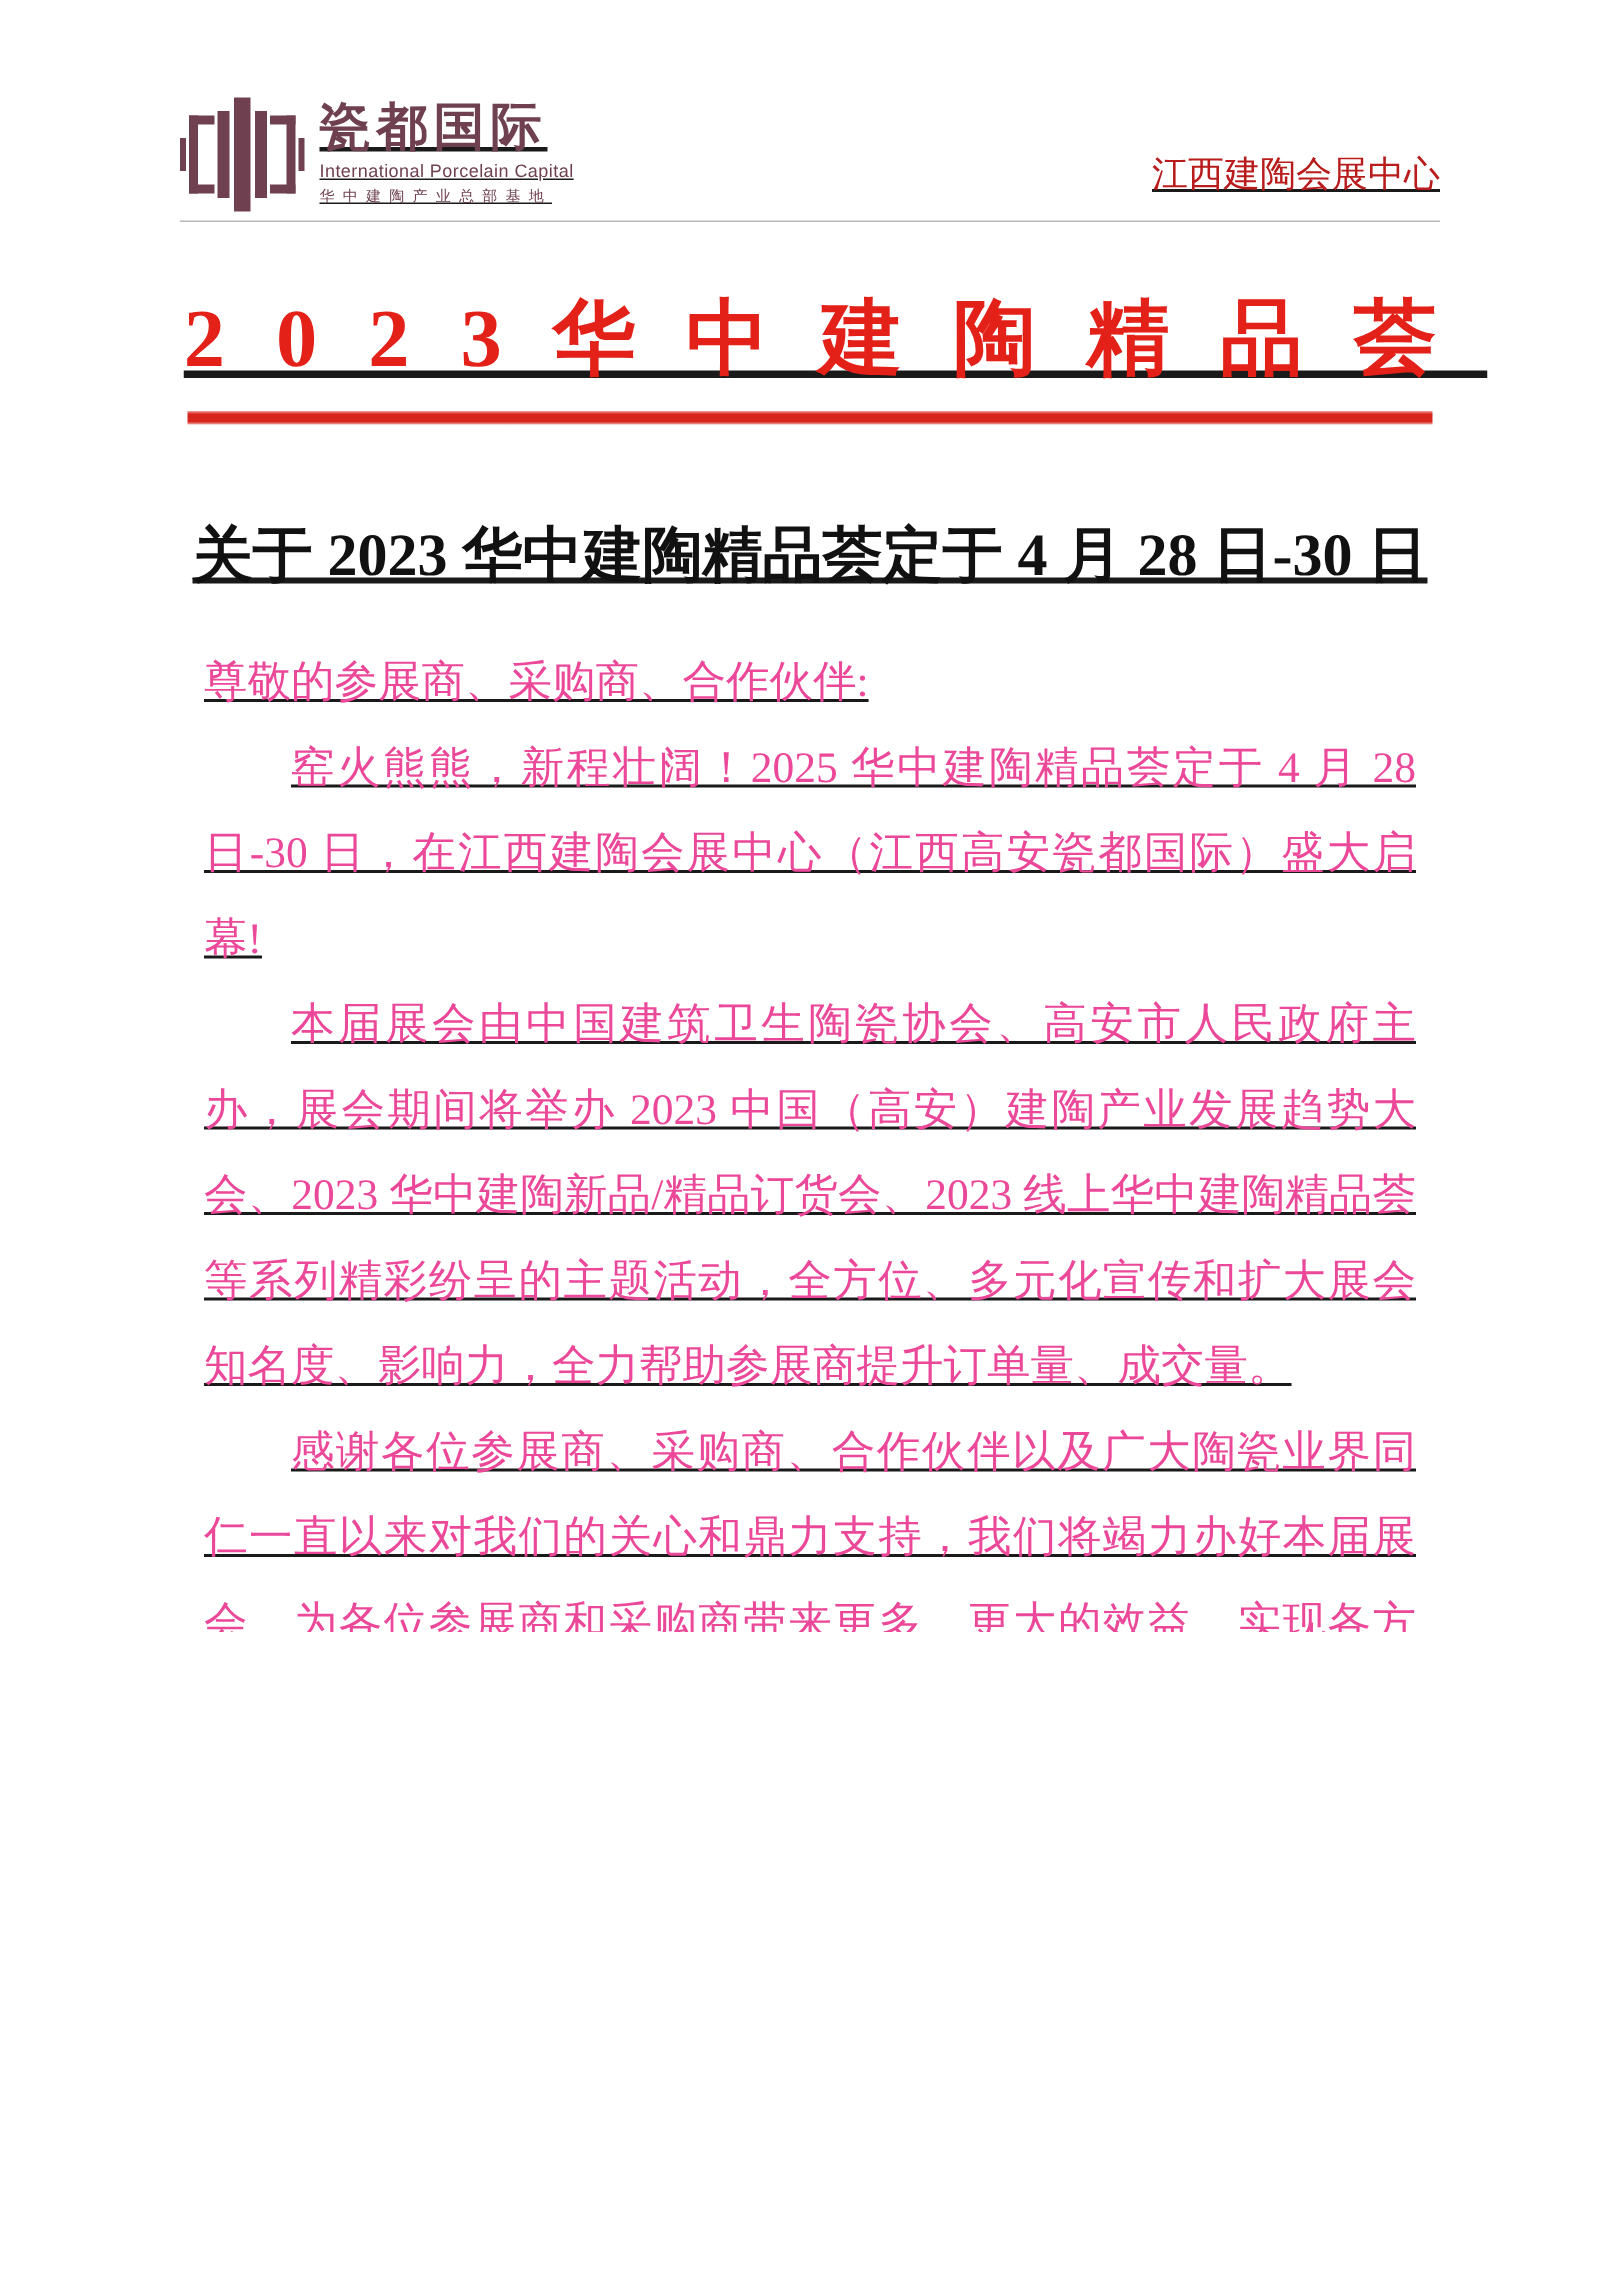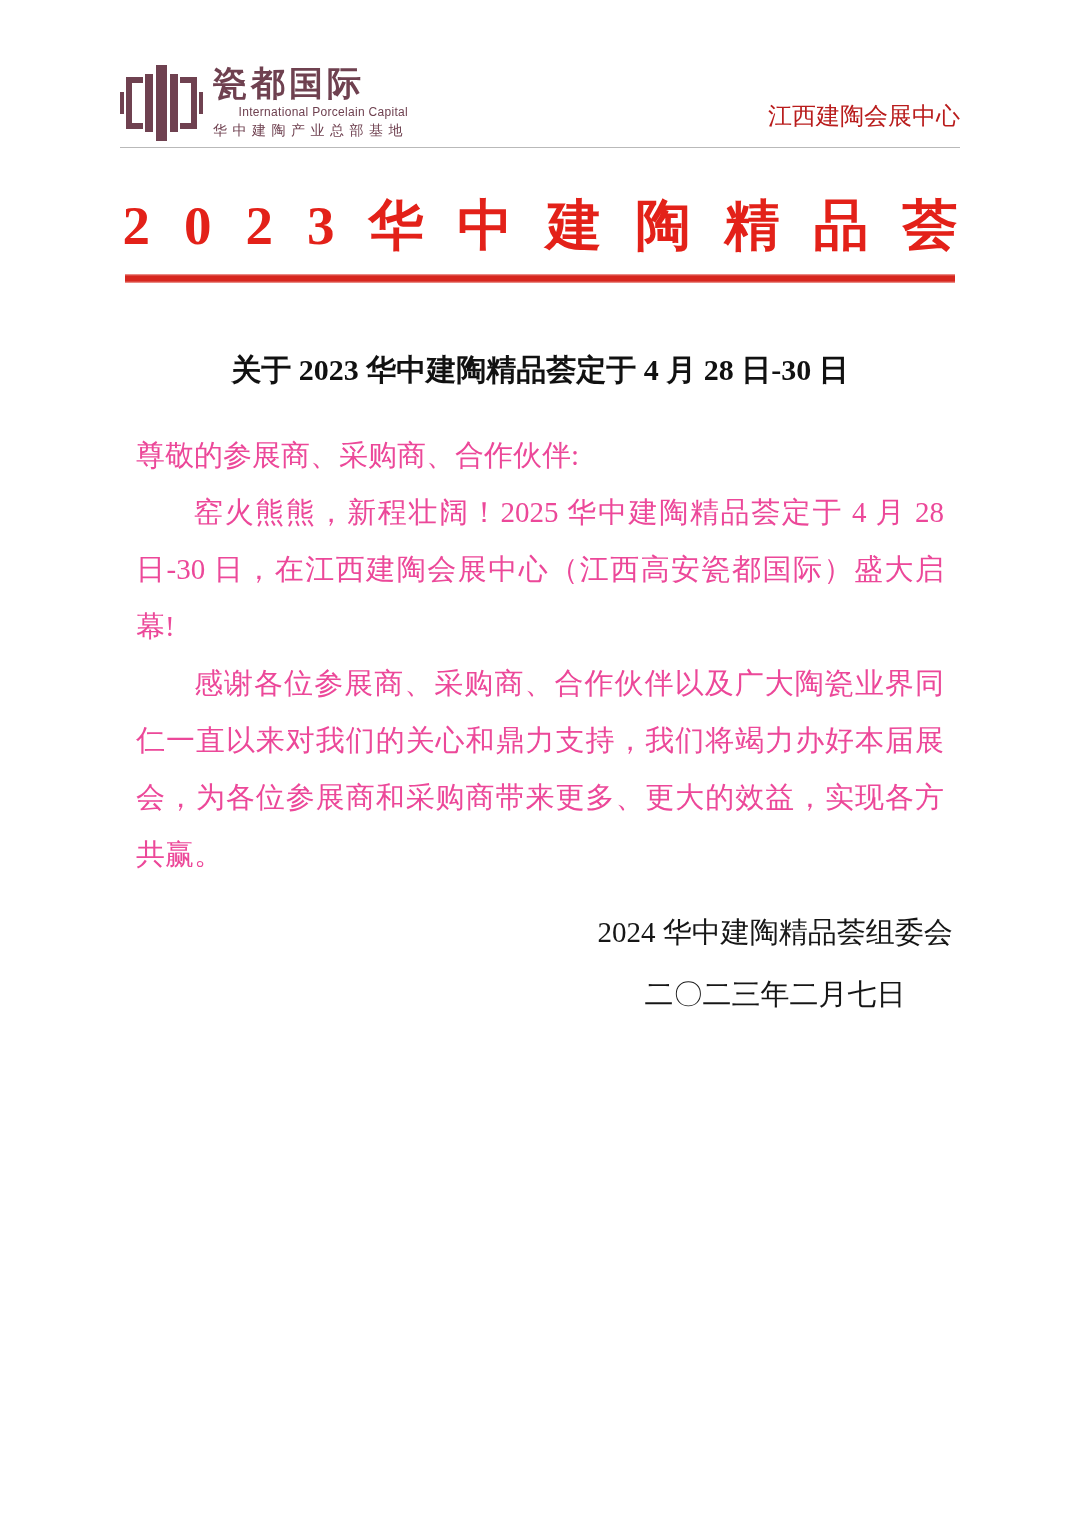--- a/index.html
+++ b/index.html
@@ -1,20 +1,21 @@
 <!DOCTYPE html>
 <html><head>
 <meta charset="utf-8">
 <style>
   * { margin:0; padding:0; box-sizing:border-box; }
   html,body { background:#ffffff; }
   .page {
     position:relative; width:1080px; height:1088px; margin:0 auto;
     background:#ffffff; color:#1a1a1a; overflow:hidden;
     font-family:"Liberation Serif","DejaVu Serif",serif;
+    text-decoration:underline;
   }
 
   
   .header {
     display:flex; justify-content:space-between; align-items:flex-start;
     margin:0 120px; padding-top:64px; padding-bottom:5px;
     border-bottom:1px solid #b9b9b9;
   }
   .logo { display:flex; align-items:center; gap:10px; }
   .mark { display:flex; align-items:center; height:78px; }
@@ -32,38 +33,38 @@
   .logo-name {
     font-family:"Liberation Sans","DejaVu Sans",sans-serif;
     font-size:34px; font-weight:bold; color:#6f4150; letter-spacing:4px; line-height:1.05;
   }
   .logo-en {
     font-family:"Liberation Sans","DejaVu Sans",sans-serif;
     font-size:12px; color:#6f4150; margin-top:3px; letter-spacing:0.3px;text-align:right;
   }
   .logo-sub {
     font-family:"Liberation Sans","DejaVu Sans",sans-serif;
-    font-size:14px; color:#6f4150; margin-top:3px; letter-spacing:5.5px; white-space:nowrap;text-align:right;
+    font-size:10px; color:#6f4150; margin-top:3px; letter-spacing:5.5px; white-space:nowrap;
   }
   .header-right { font-size:24px; color:#b91c1c; align-self:flex-end; margin-bottom:10px; }
 
   
   .banner-title {
     margin-top:46px; text-align:center; color:#e32119;
     font-size:55px; font-weight:bold; line-height:1.15;
     letter-spacing:34px; padding-left:34px; white-space:nowrap;
   }
   .banner-rule {
     height:9px; margin:17px 125px 0;
     background:linear-gradient(180deg,#f0a9a4 0,#d7261e 2px,#d7261e 7px,#f0a9a4 9px);
   }
 
   
   .notice-title { margin-top:54px; text-align:center; font-weight:bold;
-                  font-size:30px; line-height:66px; color:#111; }
+                  font-size:40px; line-height:66px; color:#111; }
 
   
   .letter-body { margin:24px 136px 0; font-size:29px; line-height:57px;
                  text-align:justify; color:#ec4899; }
   .letter-body p { margin:0; }
   .letter-body p.indent { text-indent:2em; }
 
   
   .signature { width:430px; margin:18px 90px 0 auto; text-align:center;
                font-size:29px; line-height:62px; color:#161616; }
@@ -100,20 +101,21 @@
   <div class="banner-title">2023华中建陶精品荟</div>
   <div class="banner-rule"></div>
 
   <div class="notice-title">
     <div>关于 2023 华中建陶精品荟定于 4 月 28 日-30 日</div>
   </div>
 
   <div class="letter-body">
     <p>尊敬的参展商、采购商、合作伙伴:</p>
     <p class="indent">窑火熊熊，新程壮阔！2025 华中建陶精品荟定于 4 月 28 日-30 日，在江西建陶会展中心（江西高安瓷都国际）盛大启幕!</p>
+    <p class="indent">本届展会由中国建筑卫生陶瓷协会、高安市人民政府主办，展会期间将举办 2023 中国（高安）建陶产业发展趋势大会、2023 华中建陶新品/精品订货会、2023 线上华中建陶精品荟等系列精彩纷呈的主题活动，全方位、多元化宣传和扩大展会知名度、影响力，全力帮助参展商提升订单量、成交量。</p>
     <p class="indent">感谢各位参展商、采购商、合作伙伴以及广大陶瓷业界同仁一直以来对我们的关心和鼎力支持，我们将竭力办好本届展会，为各位参展商和采购商带来更多、更大的效益，实现各方共赢。</p>
   </div>
 
   <div class="signature">
     <div>2024 华中建陶精品荟组委会</div>
     <div>二〇二三年二月七日</div>
   </div>
 
   <svg class="seal" viewBox="0 0 210 210" xmlns="http://www.w3.org/2000/svg">
     <defs>

